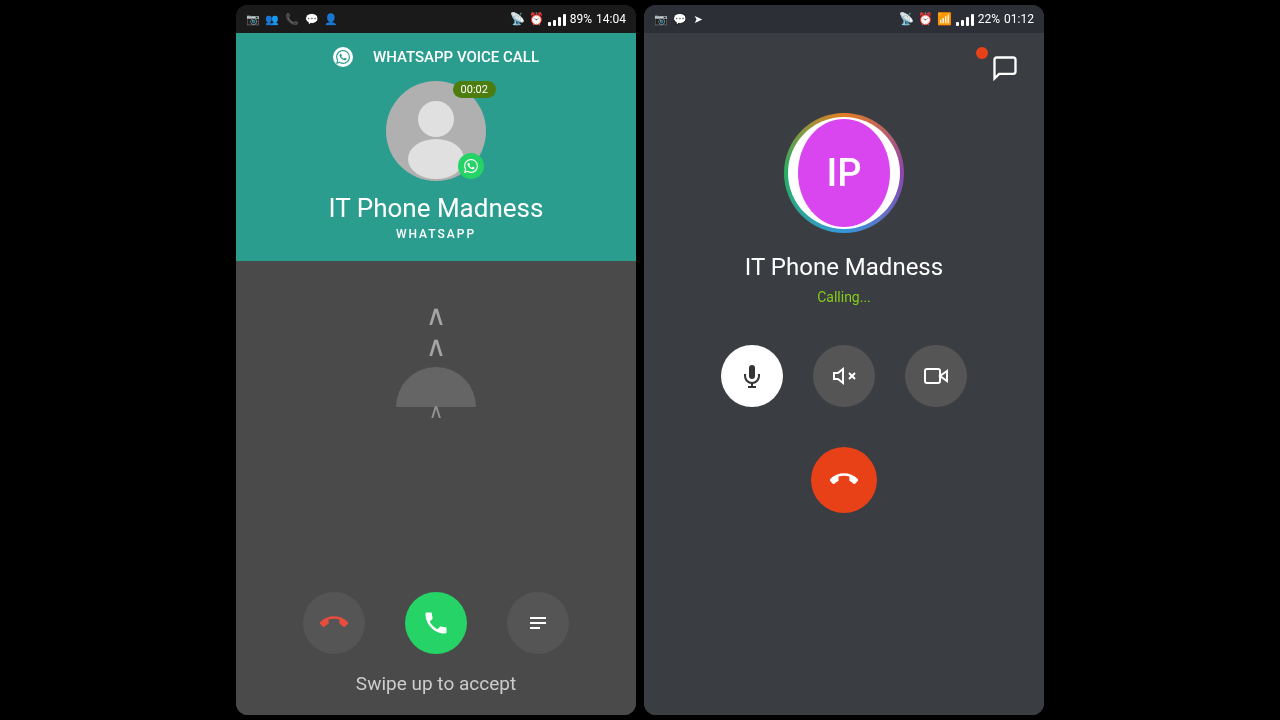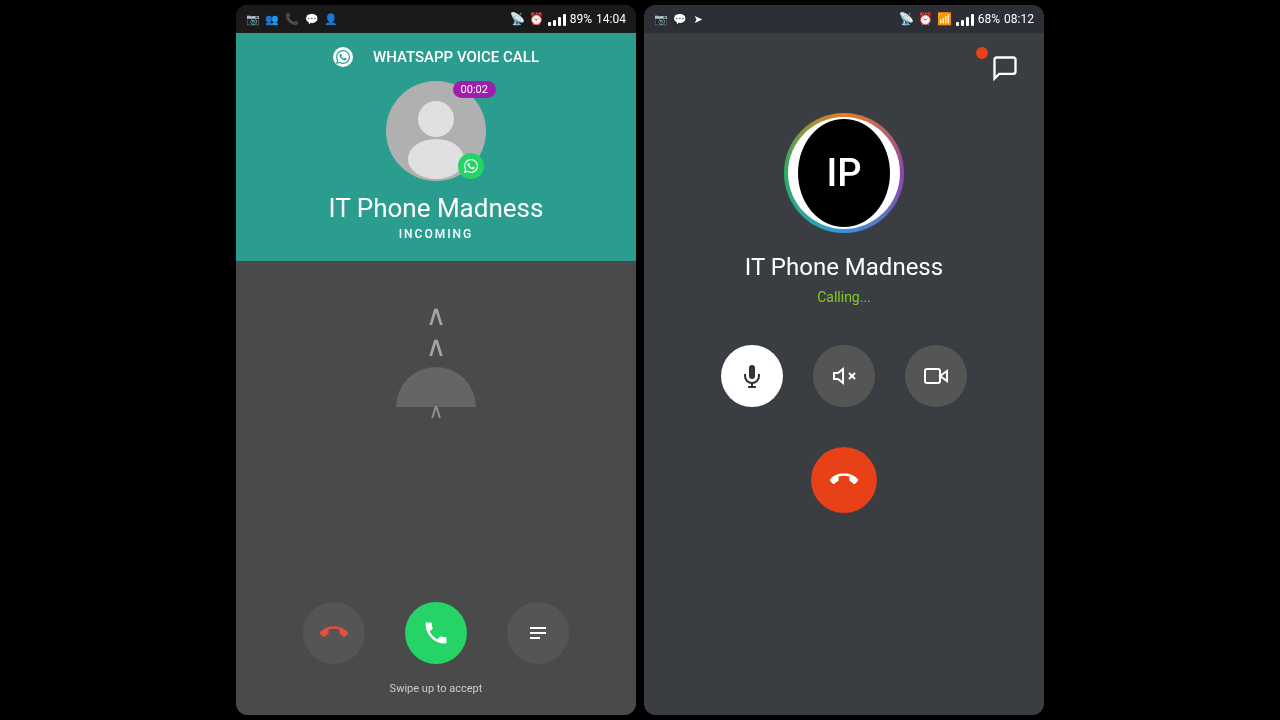--- a/index.html
+++ b/index.html
@@ -116,21 +116,21 @@
       align-items: center;
       justify-content: center;
       color: #fff;
       font-size: 14px;
     }
 
     .timer-badge {
       position: absolute;
       top: 0;
       right: -10px;
-      background: #a21caf;
+      background: #4d7c0f;
       border-radius: 20px;
       padding: 2px 8px;
       color: #fff;
       font-size: 11px;
     }
 
     .caller-name {
       color: #fff;
       font-size: 26px;
       font-weight: 400;
@@ -208,21 +208,21 @@
     .accept-btn {
       background: #25d366;
     }
 
     .message-btn {
       background: #555;
     }
 
     .swipe-text {
       color: #ccc;
-      font-size: 11px;
+      font-size: 19px;
       margin-top: 6px;
     }
 
     
     .phone2 {
       width: 400px;
       height: 710px;
       background: #3a3d42;
       border-radius: 12px;
       overflow: hidden;
@@ -300,21 +300,21 @@
       background: #fff;
       display: flex;
       align-items: center;
       justify-content: center;
     }
 
     .avatar2-initials-bg {
       width: 92px;
       height: 108px;
       border-radius: 50%;
-      background: #000000;
+      background: #d946ef;
       display: flex;
       align-items: center;
       justify-content: center;
     }
 
     .avatar2-initials {
       color: #fff;
       font-size: 38px;
       font-weight: 500;
     }
@@ -438,21 +438,21 @@
         </div>
         <div class="whatsapp-badge">
           <svg width="14" height="14" viewBox="0 0 24 24" fill="#fff">
             <path d="M17.472 14.382c-.297-.149-1.758-.867-2.03-.967-.273-.099-.471-.148-.67.15-.197.297-.767.966-.94 1.164-.173.199-.347.223-.644.075-.297-.15-1.255-.463-2.39-1.475-.883-.788-1.48-1.761-1.653-2.059-.173-.297-.018-.458.13-.606.134-.133.298-.347.446-.52.149-.174.198-.298.298-.497.099-.198.05-.371-.025-.52-.075-.149-.669-1.612-.916-2.207-.242-.579-.487-.5-.669-.51-.173-.008-.371-.01-.57-.01-.198 0-.52.074-.792.372-.272.297-1.04 1.016-1.04 2.479 0 1.462 1.065 2.875 1.213 3.074.149.198 2.096 3.2 5.077 4.487.709.306 1.262.489 1.694.625.712.227 1.36.195 1.871.118.571-.085 1.758-.719 2.006-1.413.248-.694.248-1.289.173-1.413-.074-.124-.272-.198-.57-.347m-5.421 7.403h-.004a9.87 9.87 0 01-5.031-1.378l-.361-.214-3.741.982.998-3.648-.235-.374a9.86 9.86 0 01-1.51-5.26c.001-5.45 4.436-9.884 9.888-9.884 2.64 0 5.122 1.03 6.988 2.898a9.825 9.825 0 012.893 6.994c-.003 5.45-4.437 9.884-9.885 9.884m8.413-18.297A11.815 11.815 0 0012.05 0C5.495 0 .16 5.335.157 11.892c0 2.096.547 4.142 1.588 5.945L.057 24l6.305-1.654a11.882 11.882 0 005.683 1.448h.005c6.554 0 11.89-5.335 11.893-11.893a11.821 11.821 0 00-3.48-8.413z"></path>
           </svg>
         </div>
         <div class="timer-badge">00:02</div>
       </div>
 
       <div class="caller-name">IT Phone Madness</div>
-      <div class="call-status">INCOMING</div>
+      <div class="call-status">WHATSAPP</div>
     </div>
 
     <div class="phone1-body">
 
       <div class="swipe-arrows">
         <span class="arrow-up">∧</span>
         <span class="arrow-up">∧</span>
         <div class="half-circle"></div>
         <span class="bottom-arrow">∧</span>
       </div>
@@ -490,22 +490,22 @@
       <div class="status-icons-right">
         <span>📡</span>
         <span>⏰</span>
         <span>📶</span>
         <div class="signal-bars">
           <span style="height:4px"></span>
           <span style="height:6px"></span>
           <span style="height:9px"></span>
           <span style="height:12px"></span>
         </div>
-        <span>68%</span>
-        <span>08:12</span>
+        <span>22%</span>
+        <span>01:12</span>
       </div>
     </div>
 
     <div class="phone2-body">
 
       <div class="notification-dot"></div>
 
       <div class="message-bubble-icon">
         <svg width="28" height="28" viewBox="0 0 24 24" fill="none" stroke="#fff" stroke-width="2">
           <path d="M21 15a2 2 0 0 1-2 2H7l-4 4V5a2 2 0 0 1 2-2h14a2 2 0 0 1 2 2z"></path>

